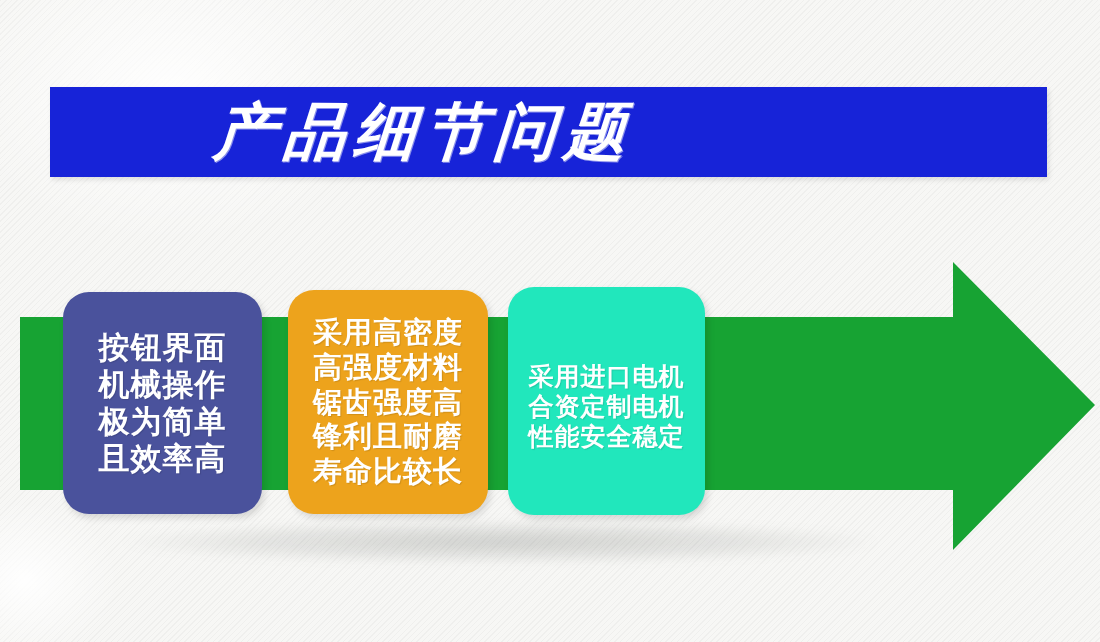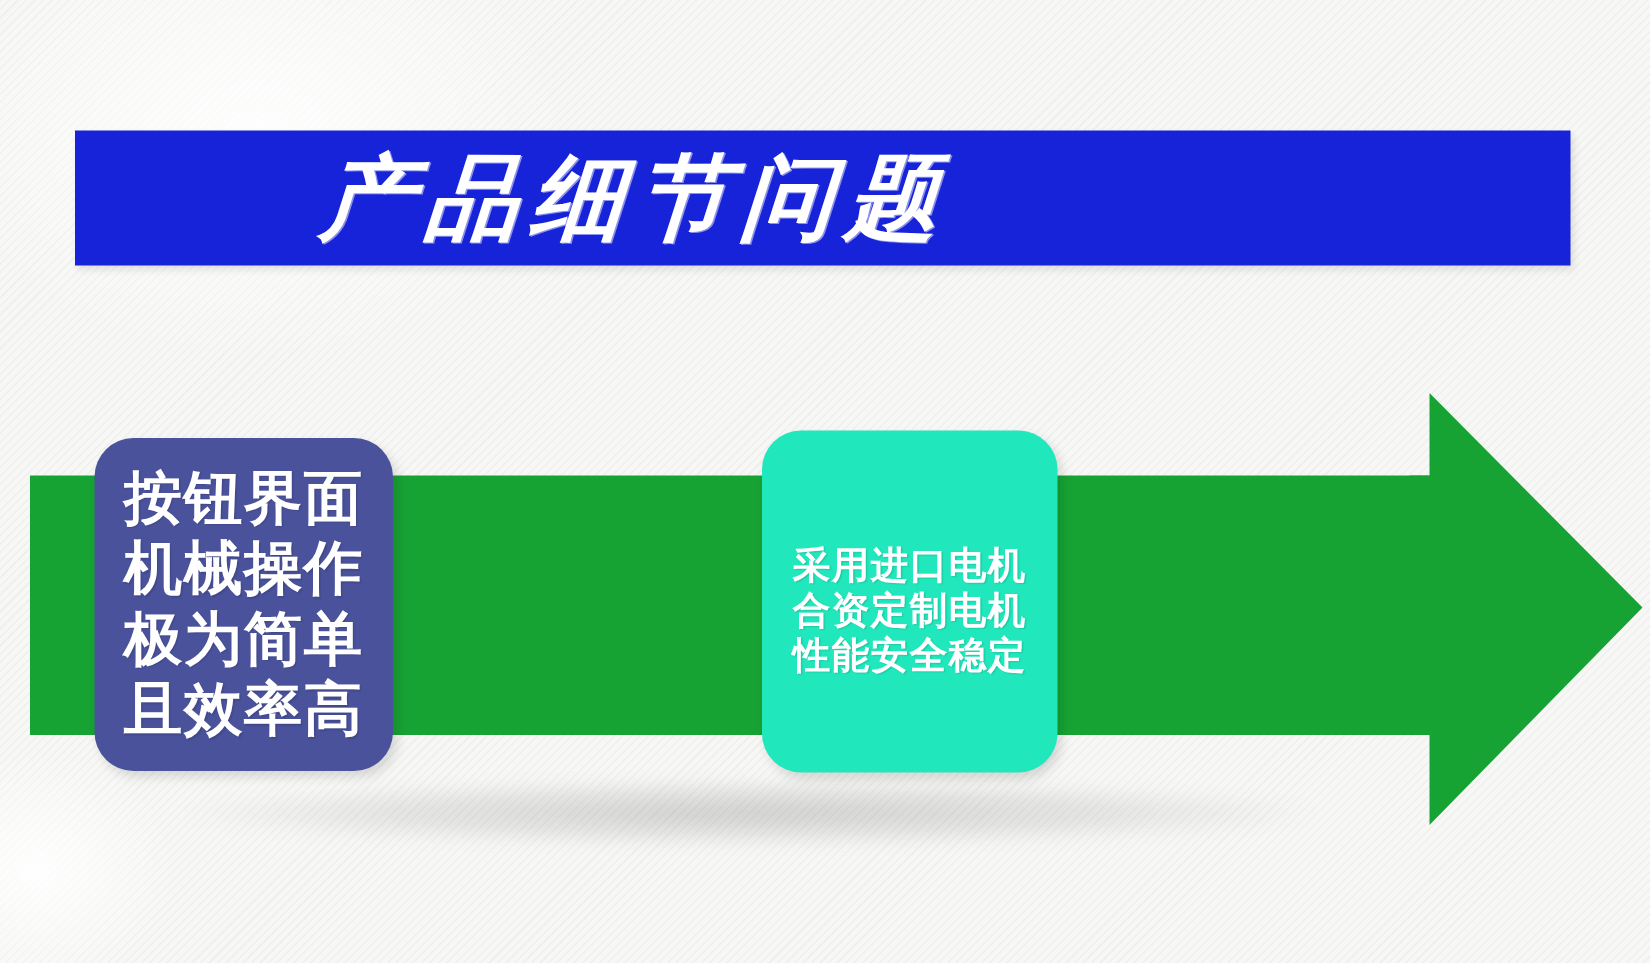--- a/index.html
+++ b/index.html
@@ -132,21 +132,21 @@
     white-space: pre-line;
     letter-spacing: 1px;
     text-shadow: 1px 1px 1px rgba(0,0,0,0.12);
   }
 
   #card-0 { left: 63px;  top: 292px; width: 199px; height: 222px; background: #4a529c; }
   #card-1 { left: 288px; top: 290px; width: 200px; height: 224px; background: #eda31c; }
   #card-2 { left: 508px; top: 287px; width: 197px; height: 228px; background: #21e7bc; }
   #card-3 { left: 728px; top: 293px; width: 197px; height: 218px; background: #f4154a; }
 
-  #card-0 .card-text { font-size: 39px; }
+  #card-0 .card-text { font-size: 31px; }
   #card-1 .card-text { font-size: 29px; }
   #card-2 .card-text { font-size: 25px; margin-top: 12px; }
   #card-3 .card-text { font-size: 29px; }
 </style>
 </head>
 <body>
 
 <div id="slide">
 
   <div class="bg-glow-top"></div>
@@ -166,20 +166,27 @@
 
   <div class="cards">
 
     <div class="card" id="card-0">
       <div class="card-text">按钮界面
 机械操作
 极为简单
 且效率高</div>
     </div>
 
+    <div class="card" id="card-1">
+      <div class="card-text">采用高密度
+高强度材料
+锯齿强度高
+锋利且耐磨
+寿命比较长</div>
+    </div>
 
     <div class="card" id="card-2">
       <div class="card-text">采用进口电机
 合资定制电机
 性能安全稳定</div>
     </div>
 
 
   </div>
 </div>

